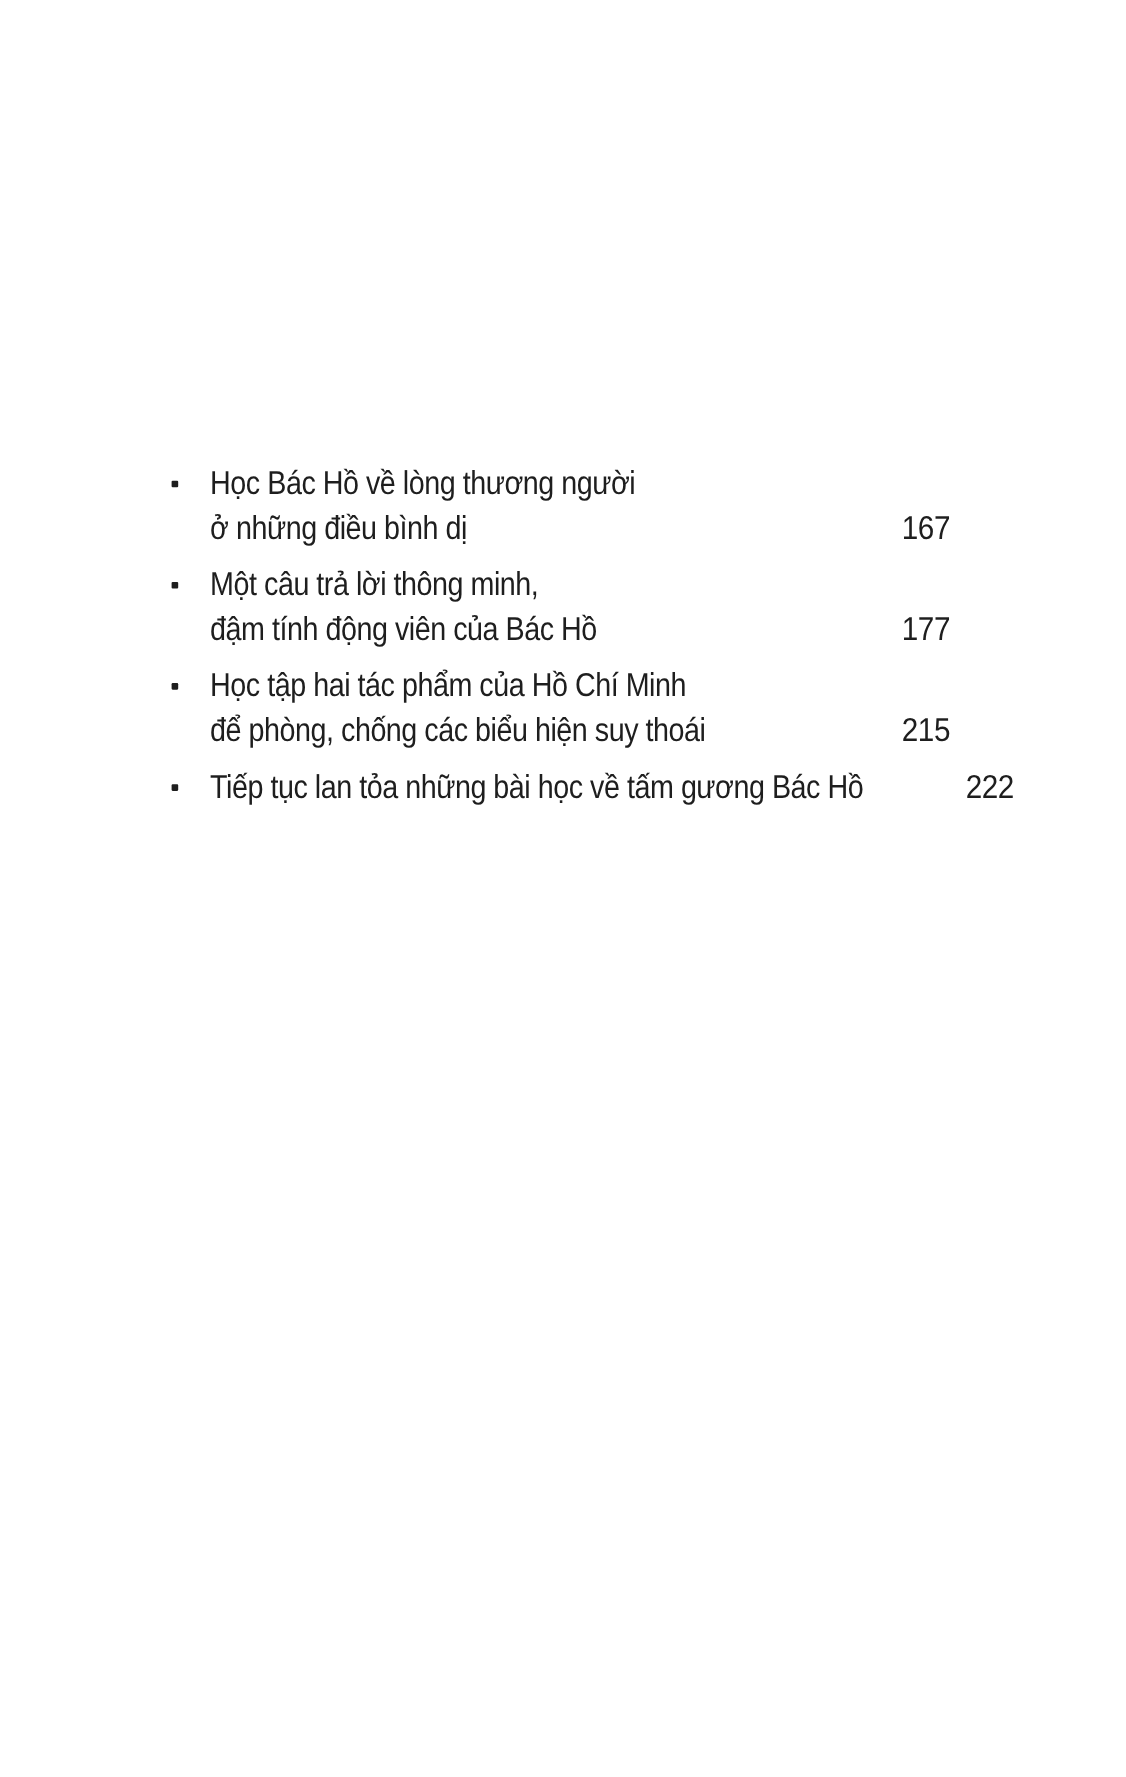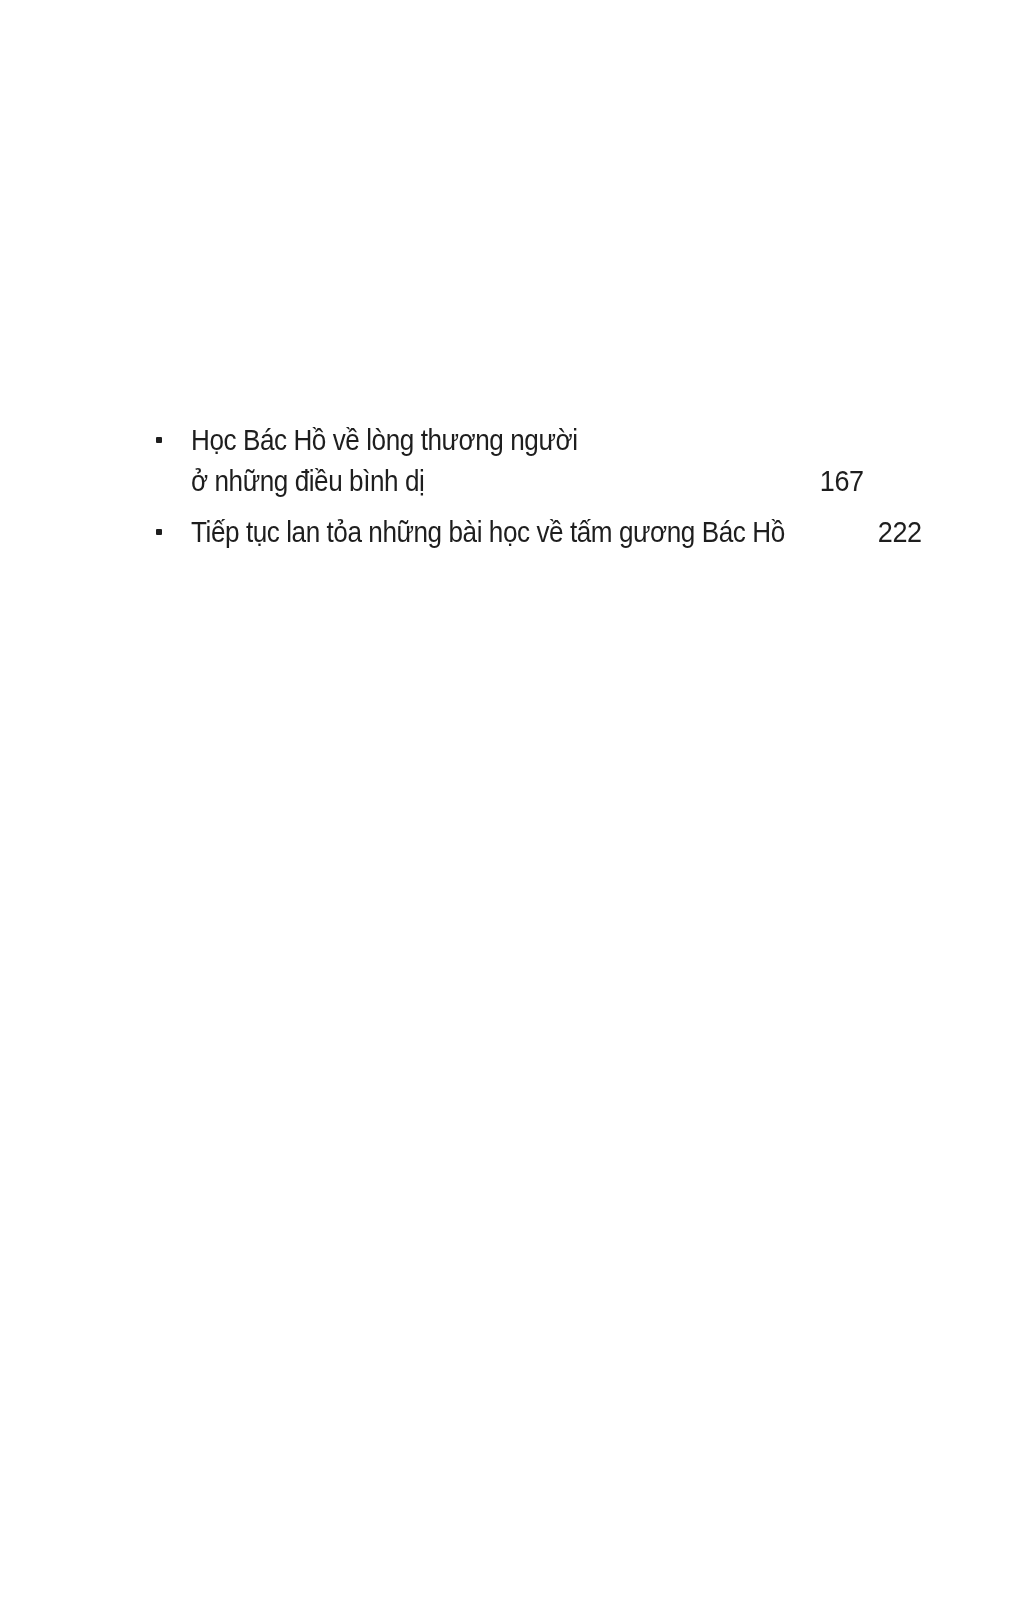--- a/index.html
+++ b/index.html
@@ -66,28 +66,48 @@
       <div class="bullet-dot"></div>
     </div>
     <div class="entry-lines">
           <div>Học Bác Hồ về lòng thương người</div>
           <div>ở những điều bình dị</div>
         </div>
     <div class="entry-page">167</div>
   </div>
 
 
+  <div class="entry">
+    <div class="bullet-cell">
+      <div class="bullet-dot"></div>
+    </div>
+    <div class="entry-lines">
+          <div>Một câu trả lời thông minh,</div>
+          <div>đậm tính động viên của Bác Hồ</div>
+        </div>
+    <div class="entry-page">177</div>
+  </div>
 
 
 
 
 
 
 
 
+  <div class="entry">
+    <div class="bullet-cell">
+      <div class="bullet-dot"></div>
+    </div>
+    <div class="entry-lines">
+          <div>Học tập hai tác phẩm của Hồ Chí Minh</div>
+          <div>để phòng, chống các biểu hiện suy thoái</div>
+        </div>
+    <div class="entry-page">215</div>
+  </div>
 
   <div class="entry">
     <div class="bullet-cell">
       <div class="bullet-dot"></div>
     </div>
     <div class="entry-lines">
           <div>Tiếp tục lan tỏa những bài học về tấm gương Bác Hồ</div>
         </div>
     <div class="entry-page">222</div>
   </div>

